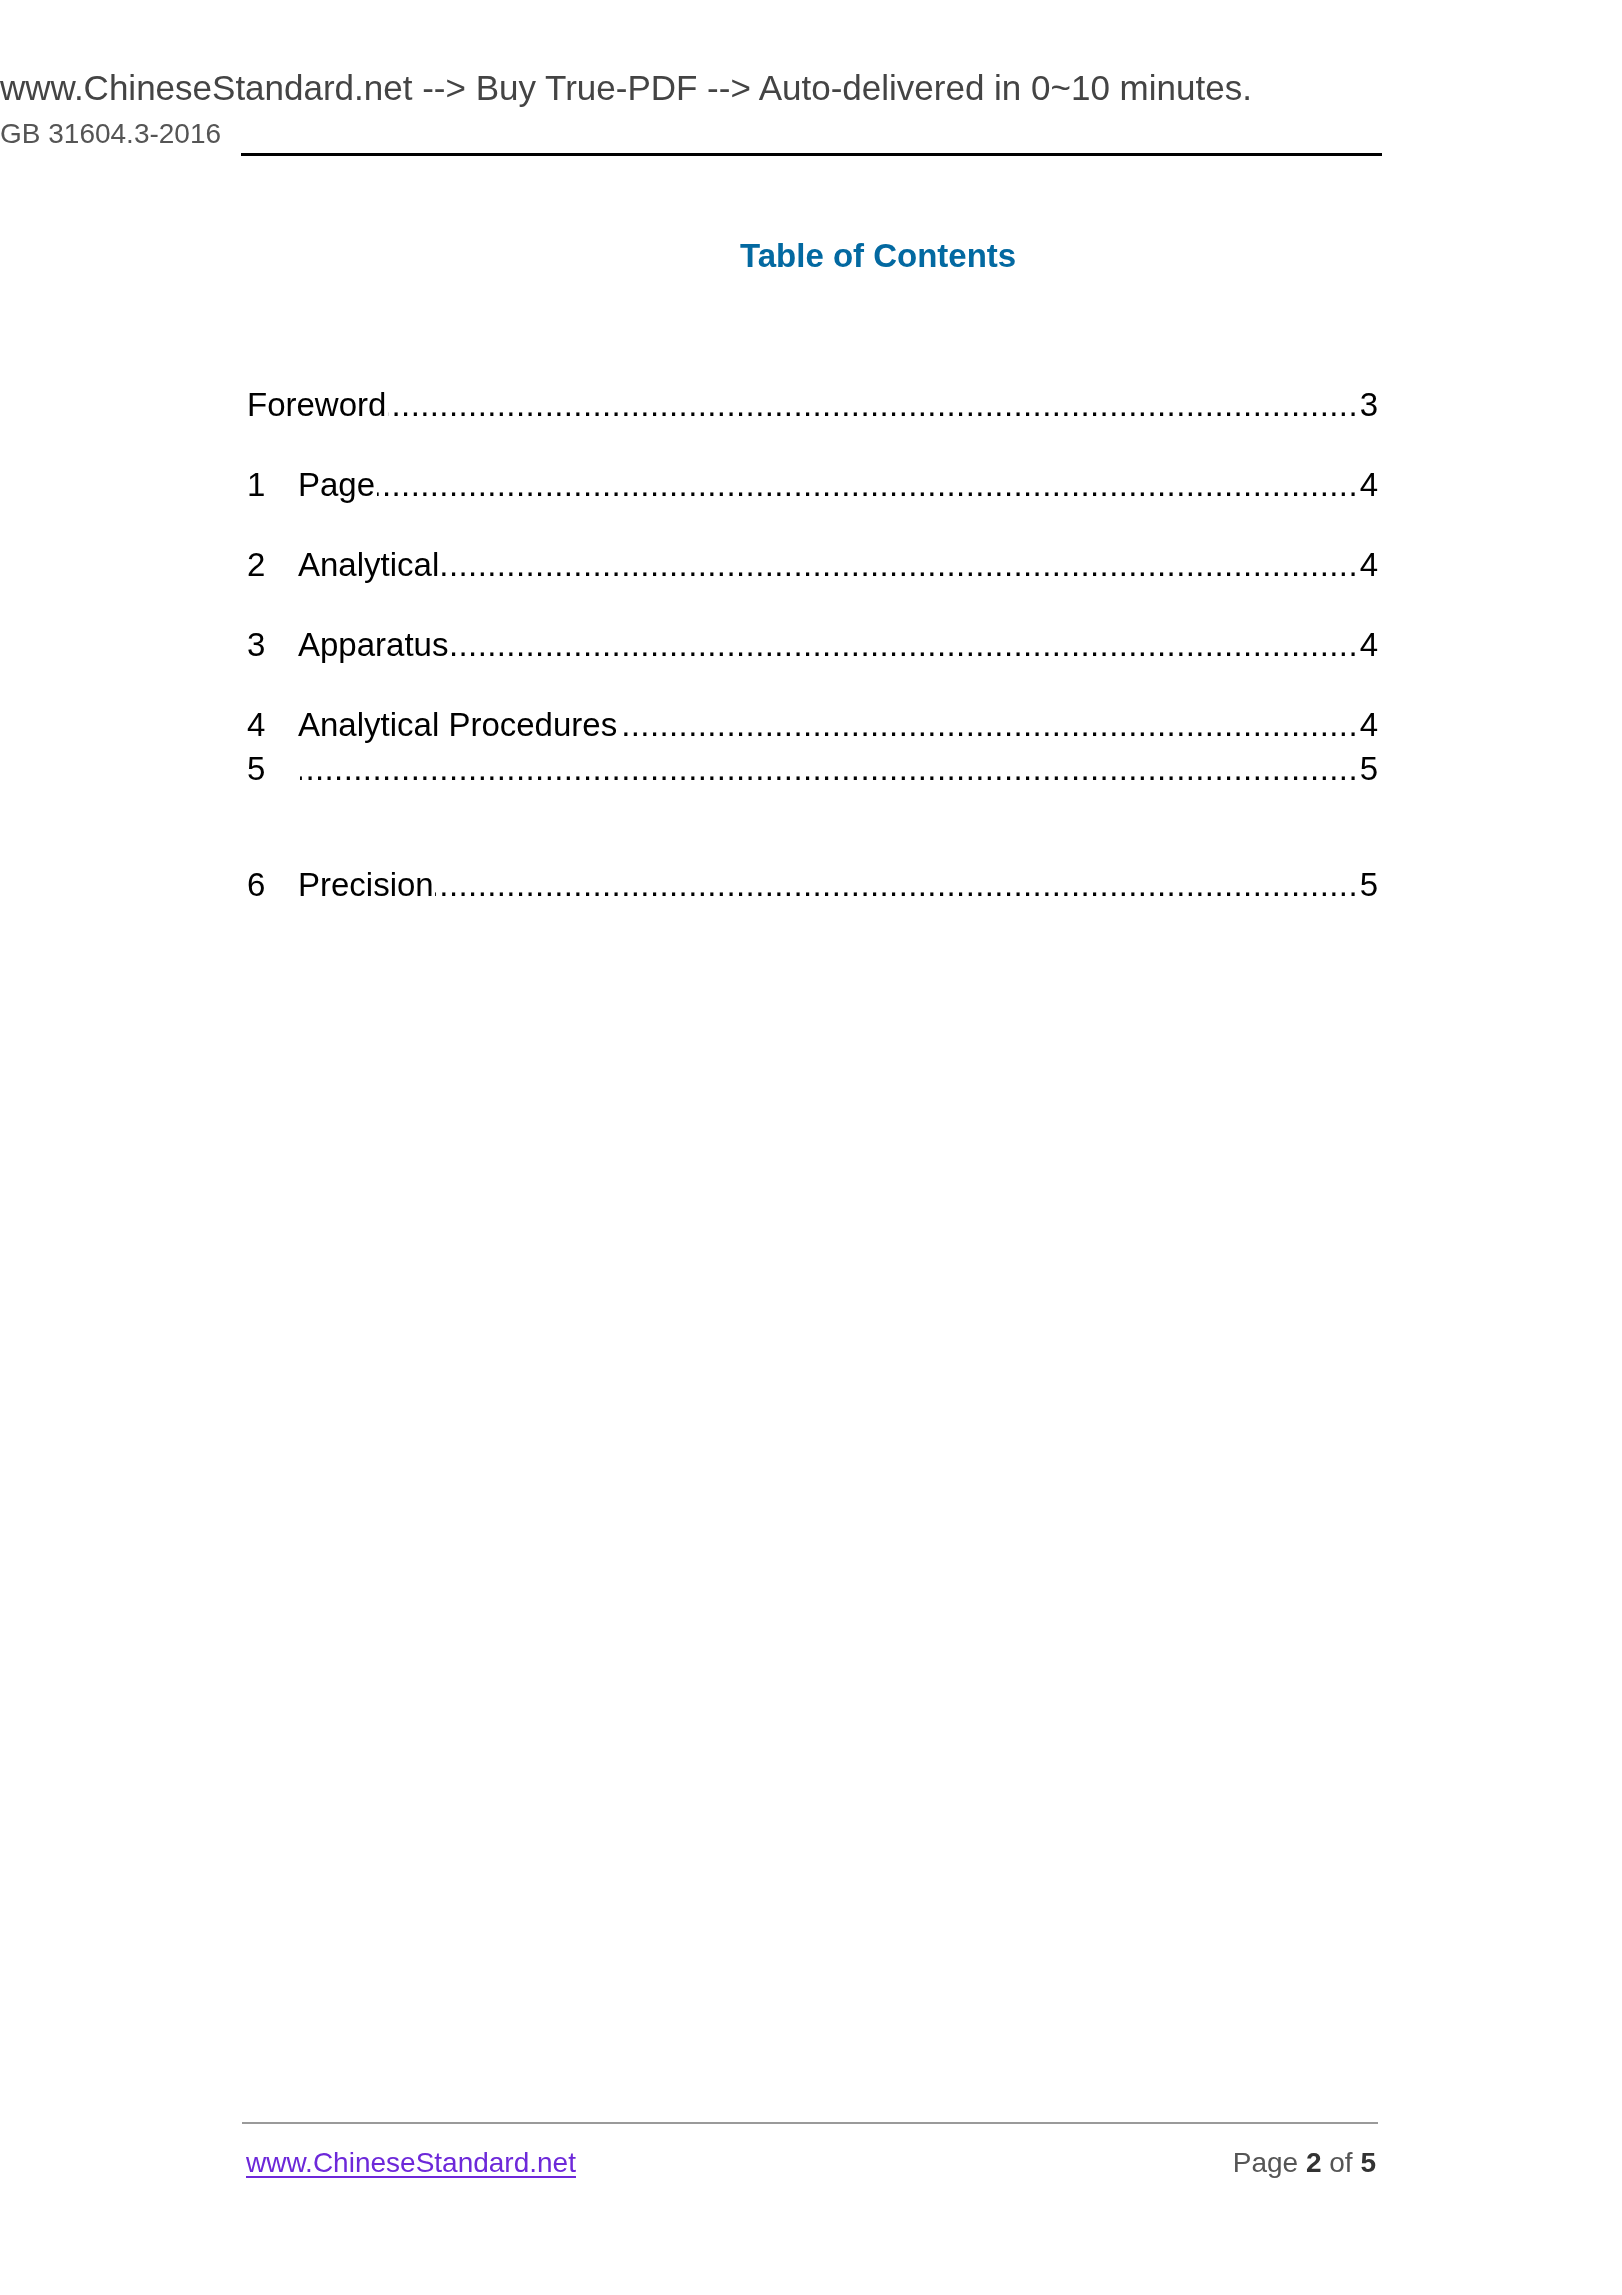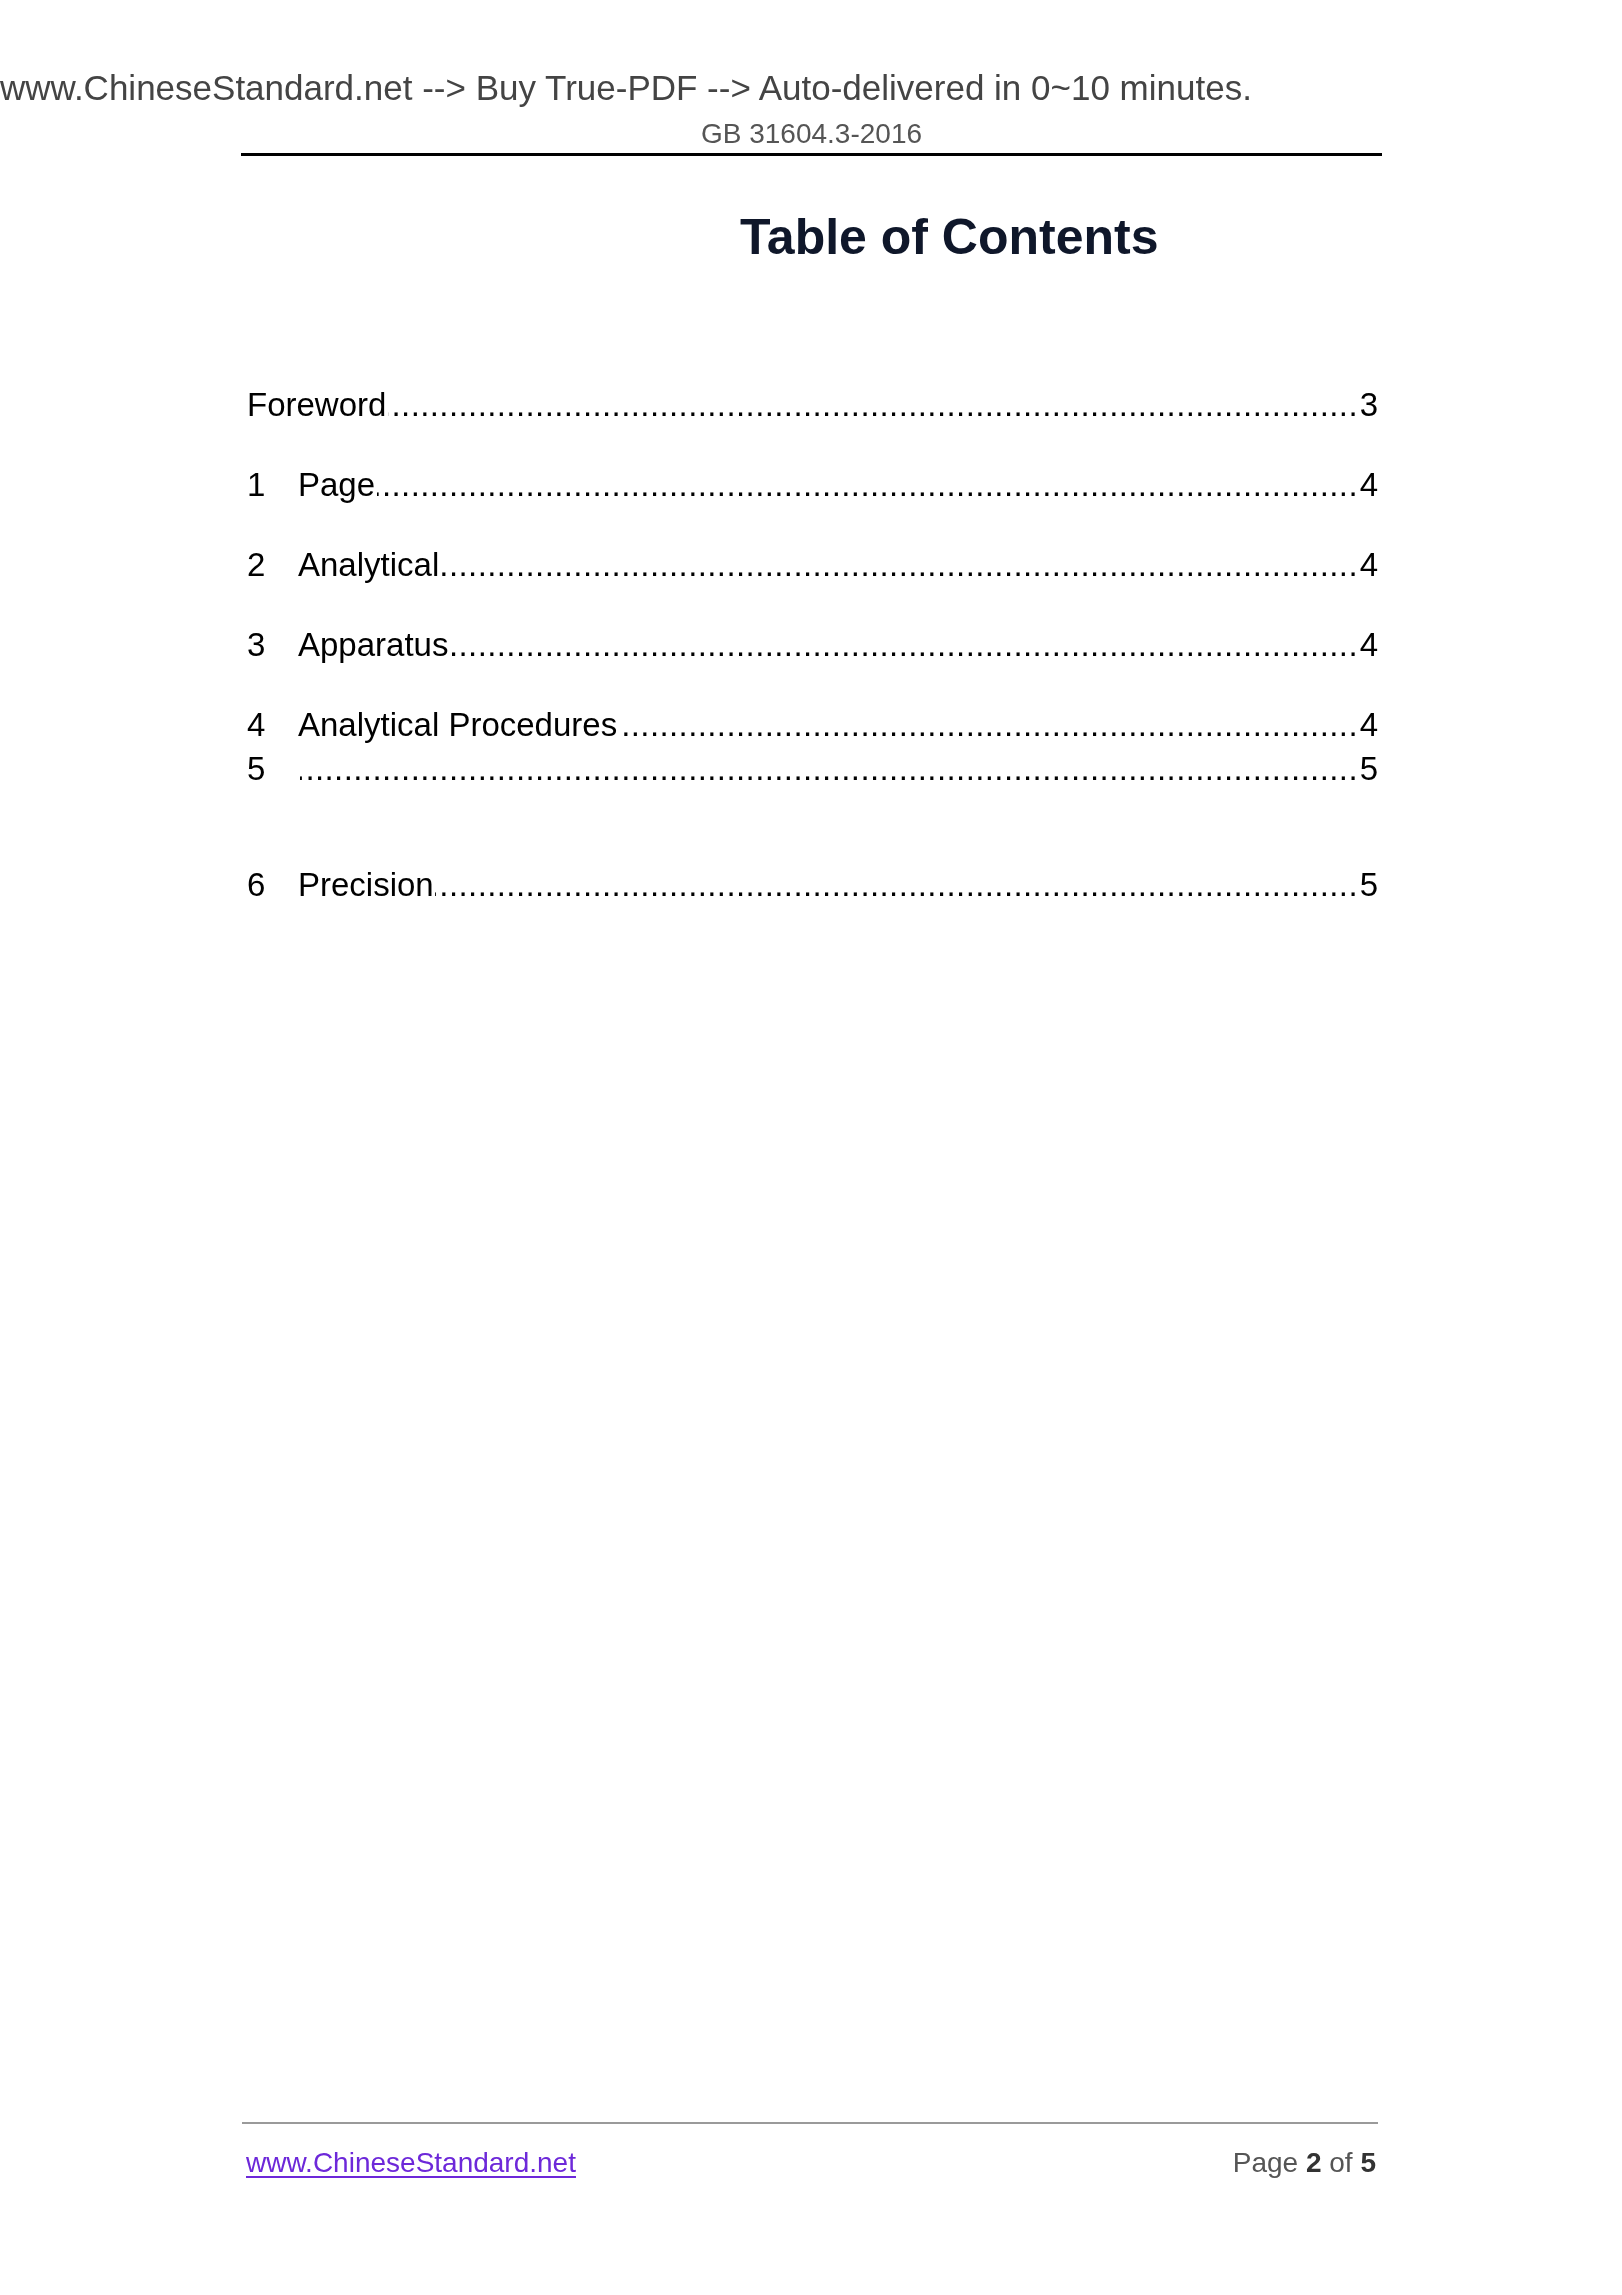--- a/index.html
+++ b/index.html
@@ -23,43 +23,43 @@
       font-size: 35px;
       line-height: 42px;
       color: #444444;
       white-space: nowrap;
     }
     .page-header-code {
       position: absolute;
       left: 0;
       width: 1623px;
       top: 117px;
-      text-align: center;
+      text-align: left;
       font-size: 28px;
       line-height: 33px;
       color: #555555;
       white-space: nowrap;
     }
     .header-rule {
       position: absolute;
       left: 241px;
       width: 1141px;
       top: 153px;
       height: 2.5px;
       background: #000000;
     }
     .toc-title {
       position: absolute;
       left: 740px;
-      top: 215px;
-      font-size: 50px;
+      top: 233px;
+      font-size: 33px;
       line-height: 45px;
       font-weight: bold;
       white-space: nowrap;
-      color: #0f172a;
+      color: #0369a1;
     }
     .toc-list {
       position: absolute;
       left: 247px;
       top: 349px;
       width: 1131px;
       margin: 0;
       padding: 0;
       list-style: none;
     }

